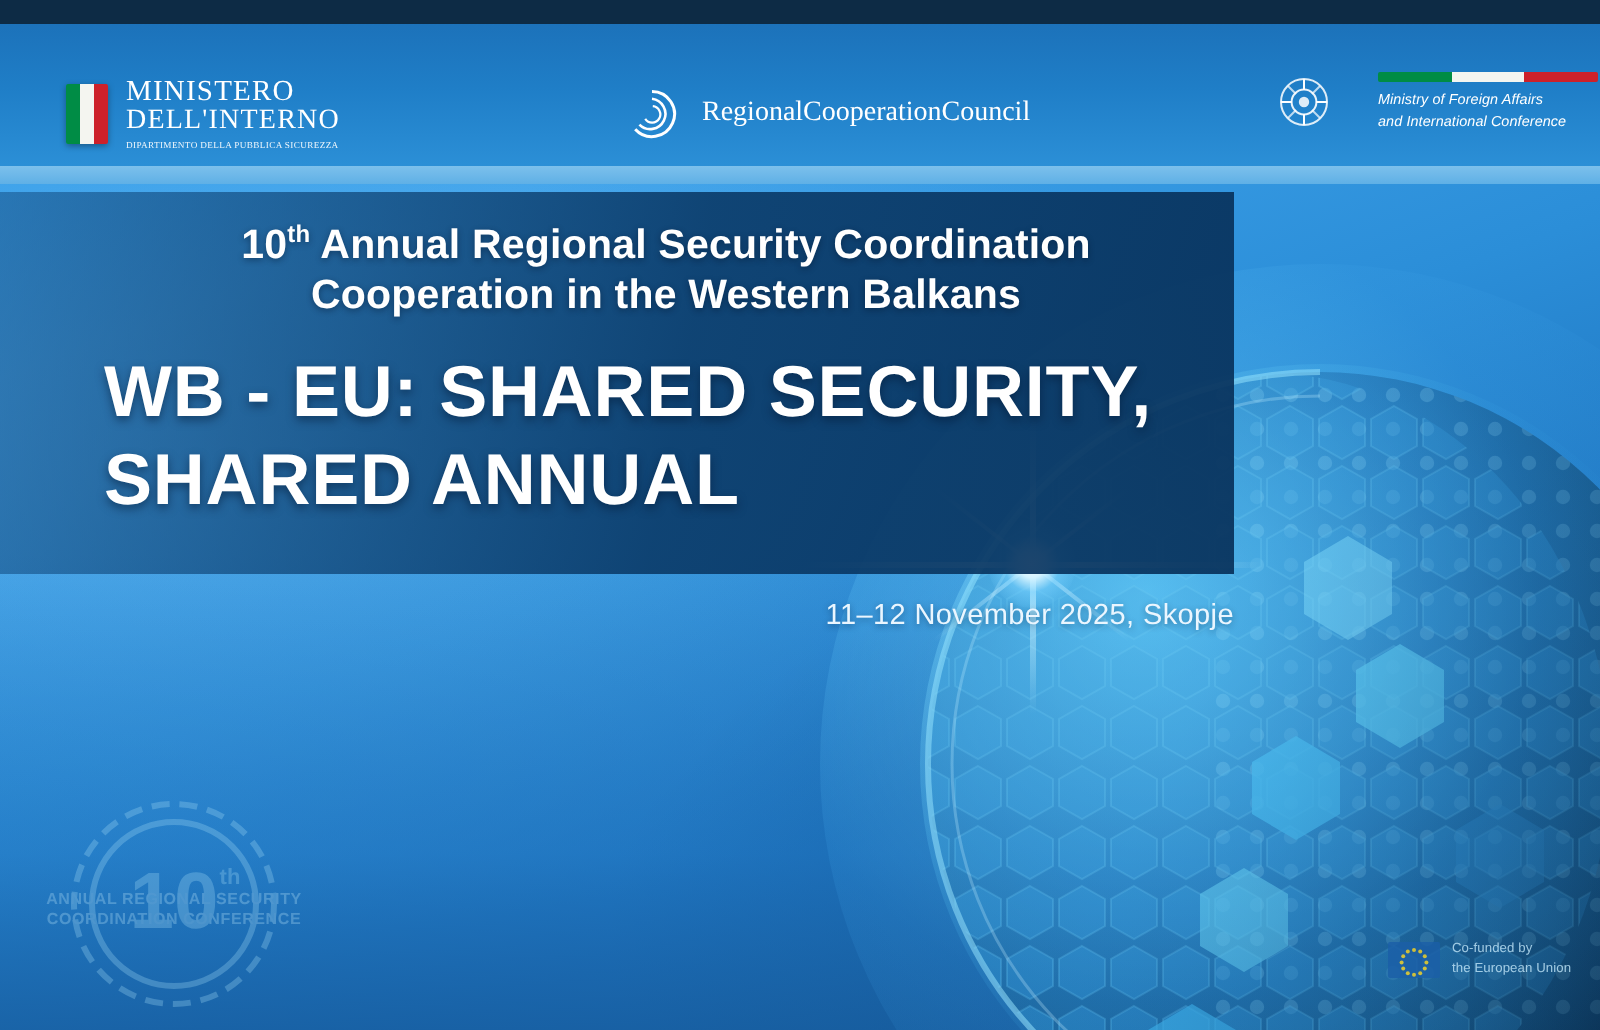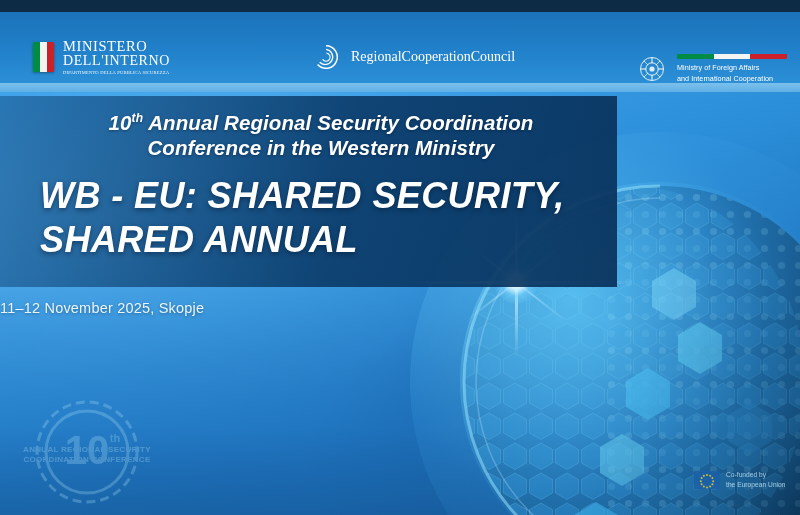--- a/index.html
+++ b/index.html
@@ -46,50 +46,50 @@
     background:linear-gradient(90deg,rgba(190,235,255,0) 0%,rgba(190,235,255,.7) 50%,rgba(190,235,255,0) 100%);}
   .flare .d2{left:-62px;top:-1px;width:124px;height:2px;transform:rotate(-38deg);
     background:linear-gradient(90deg,rgba(190,235,255,0) 0%,rgba(190,235,255,.7) 50%,rgba(190,235,255,0) 100%);}
   .flare .core{left:-22px;top:-22px;width:44px;height:44px;border-radius:50%;
     background:radial-gradient(circle,#ffffff 0%,#d4f3ff 22%,rgba(120,210,255,.55) 45%,rgba(90,190,250,0) 75%);}
   
   .panel{
     position:absolute;left:0;top:84px;width:617px;height:191px;
     background:linear-gradient(100deg, rgba(20,80,135,.55) 0%, rgba(10,58,104,.90) 55%, rgba(8,50,92,.93) 100%);
   }
-  .panel-inner{position:absolute;left:0;top:84px;width:642px;height:191px;padding-top:14px;font-style:italic;}
+  .panel-inner{position:absolute;left:12px;top:84px;width:642px;height:191px;padding-top:14px;}
   .kicker{
     text-align:center;color:#ffffff;font-weight:bold;font-size:20.5px;line-height:25px;
     letter-spacing:.1px;text-shadow:0 1px 3px rgba(0,20,45,.45);
     padding:0 60px;
   }
   .kicker sup{font-size:12px;vertical-align:super;line-height:0;}
   .headline{
     text-align:left;color:#ffffff;font-weight:bold;font-size:36px;line-height:44px;
     letter-spacing:.4px;margin-top:14px;text-shadow:0 2px 5px rgba(0,20,45,.5);
     padding:0 40px;
   }
   .dateline{
-    position:absolute;left:0;top:288px;width:617px;text-align:left;
+    position:absolute;left:0;top:288px;width:617px;text-align:right;
     color:#eaf6ff;font-size:14.5px;letter-spacing:.2px;text-shadow:0 1px 3px rgba(0,30,60,.4);
   }
   
   .logo{position:absolute;display:flex;align-items:center;}
   .logo-it{left:33px;top:27px;gap:9px;}
   .flag{width:21px;height:30px;display:flex;border-radius:1px;overflow:hidden;
     box-shadow:0 1px 3px rgba(0,0,0,.35);}
   .flag span{flex:1;}
   .flag .g{background:#008c45;} .flag .w{background:#f4f5f0;} .flag .r{background:#cd212a;}
   .it-txt{color:#fff;font-family:"Liberation Serif", serif;line-height:1.03;}
   .it-txt .l1{font-size:14.5px;letter-spacing:.6px;}
   .it-txt .l2{font-size:14px;letter-spacing:.6px;}
   .it-txt .l3{font-size:4.6px;letter-spacing:.18px;margin-top:2.5px;opacity:.92;}
   .logo-rcc{left:313px;top:32px;gap:12px;}
   .rcc-txt{color:#fff;font-family:"Liberation Serif", serif;font-size:14px;letter-spacing:0;}
-  .logo-maeci{left:637px;top:42px;gap:10px;}
+  .logo-maeci{left:637px;top:24px;gap:22px;font-style:italic;}
   .maeci-right{display:flex;flex-direction:column;gap:4px;}
   .tricolor{width:110px;height:5px;display:flex;border-radius:1px;overflow:hidden;}
   .tricolor span{flex:1;}
   .maeci-txt{color:#fff;font-size:7.2px;line-height:1.45;letter-spacing:.05px;}
   
   .badge{position:absolute;left:22px;top:380px;width:130px;height:115px;opacity:.30;}
   .badge svg{display:block;}
   
   .eu{position:absolute;left:694px;top:458px;display:flex;align-items:center;gap:6px;opacity:.82;}
   .eu-flag{width:26px;height:18px;background:#1b5fa8;border-radius:1px;position:relative;}
@@ -195,30 +195,30 @@
       <circle cx="15" cy="15" r="2.6" fill="#ffffff" fill-opacity=".85"></circle>
     </svg>
     <div class="maeci-right">
       <div class="tricolor">
         <span style="background:#008c45"></span>
           <span style="background:#f4f5f0"></span>
           <span style="background:#cd212a"></span>
       </div>
       <div class="maeci-txt">
         <div>Ministry of Foreign Affairs</div>
-        <div>and International Cooperation</div>
+        <div>and International Conference</div>
       </div>
     </div>
   </div>
 
   <div class="panel"></div>
   <div class="panel-inner">
     <div class="kicker">
       <span>10</span><sup>th</sup><span> Annual Regional Security Coordination</span><br>
-      <span>Conference in the Western Ministry</span>
+      <span>Cooperation in the Western Balkans</span>
     </div>
     <div class="headline">
       <div>WB - EU: SHARED SECURITY,</div>
       <div>SHARED ANNUAL</div>
     </div>
   </div>
 
   <div class="dateline">11–12 November 2025, Skopje</div>
 
   <div class="badge">

